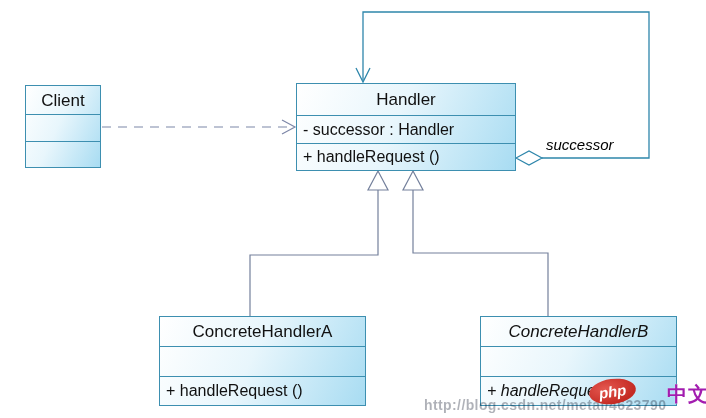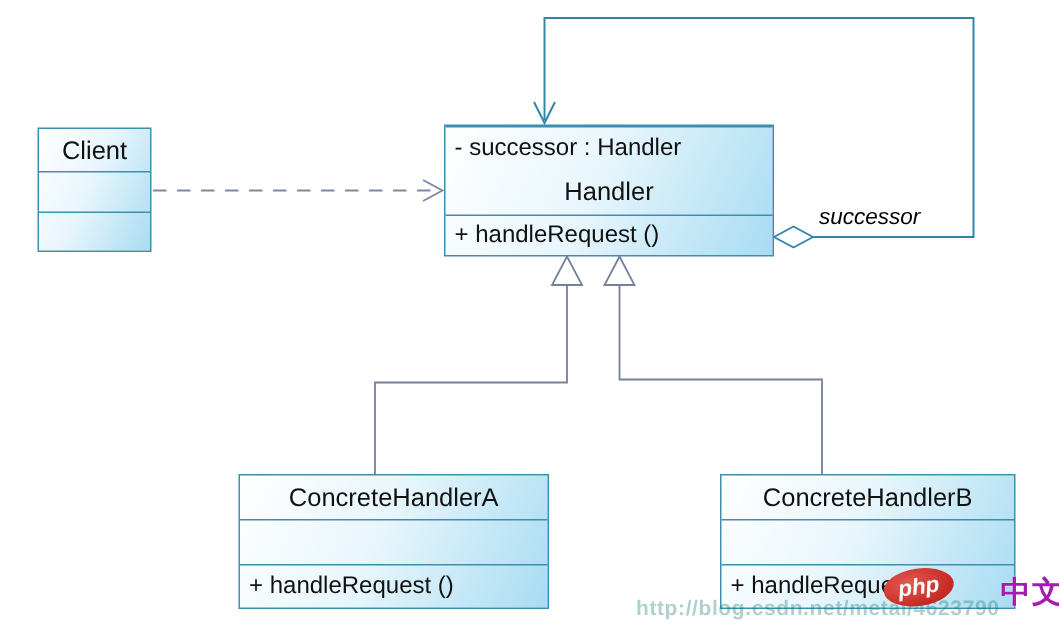--- a/index.html
+++ b/index.html
@@ -27,21 +27,21 @@
   }
   .uml-member{
     border-top:1px solid #3d8fb0;font-size:16px;padding-left:6px;
     display:flex;align-items:center;
   }
   .edge-label{position:absolute;font-size:15px;color:#000;}
   
   .wm-url{
     position:absolute;left:424px;top:397px;width:282px;
     font-size:14px;font-weight:bold;letter-spacing:.4px;
-    color:#0f766e;opacity:.33;z-index:6;white-space:nowrap;
+    color:#0f172a;opacity:.33;z-index:6;white-space:nowrap;
   }
   .wm-logo{
     position:absolute;left:589px;top:379px;width:47px;height:25px;
     background:radial-gradient(ellipse at 35% 35%,#e4574f 0%,#c42a23 70%);
     border-radius:50%;transform:rotate(-8deg);z-index:7;
     display:flex;align-items:center;justify-content:center;
     color:#fff;font-style:italic;font-weight:bold;font-size:15px;
   }
   .wm-site{
     position:absolute;left:667px;top:381px;z-index:7;
@@ -74,32 +74,32 @@
     </g>
   </svg>
 
   <div class="uml-class" style="left:25px;top:85px;width:76px;height:83px;">
     <div class="uml-row uml-title" style="height:28px;">Client</div>
     <div class="uml-row uml-member" style="height:27px;"></div>
     <div class="uml-row uml-member" style="height:26px;"></div>
   </div>
 
   <div class="uml-class" style="left:296px;top:83px;width:220px;height:88px;">
+    <div class="uml-row uml-title" style="height:31px;">Handler</div>
     <div class="uml-row uml-member" style="height:28px;">- successor : Handler</div>
-    <div class="uml-row uml-title" style="height:31px;">Handler</div>
     <div class="uml-row uml-member" style="height:27px;">+ handleRequest ()</div>
   </div>
 
   <div class="uml-class" style="left:159px;top:316px;width:207px;height:90px;">
     <div class="uml-row uml-title" style="height:29px;">ConcreteHandlerA</div>
     <div class="uml-row uml-member" style="height:30px;"></div>
     <div class="uml-row uml-member" style="height:29px;">+ handleRequest ()</div>
   </div>
 
-  <div class="uml-class" style="left:480px;top:316px;width:197px;height:90px;">
+  <div class="uml-class" style="left:480px;top:316px;width:197px;height:90px;font-style:italic;">
     <div class="uml-row uml-title" style="height:29px;">ConcreteHandlerB</div>
     <div class="uml-row uml-member" style="height:30px;"></div>
     <div class="uml-row uml-member" style="height:29px;">+ handleRequest ()</div>
   </div>
 
   <div class="edge-label" style="left:546px;top:136px;font-style:italic;">successor</div>
 
   <div class="wm-url">http://blog.csdn.net/metal/4623790</div>
   <div class="wm-logo">
     <span>php</span>

